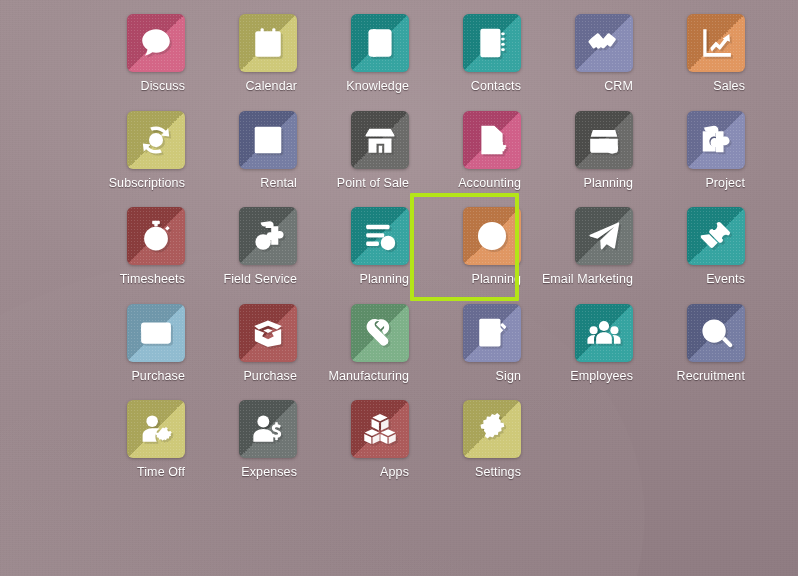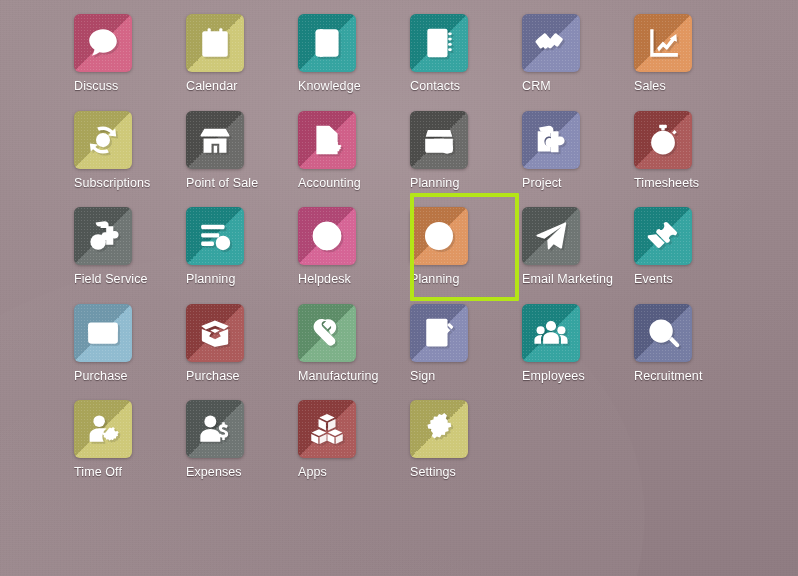--- a/index.html
+++ b/index.html
@@ -65,21 +65,21 @@
     grid-auto-rows: 96.5px;
     column-gap: 1px;
     justify-items: center;
   }
 
   .app-cell {
     width: 111px;
     height: 96px;
     display: flex;
     flex-direction: column;
-    align-items: flex-start;
+    align-items: flex-end;
     cursor: pointer;
     position: relative;
   }
 
   .app-tile {
     width: 58px;
     height: 58px;
     border-radius: 6px;
     position: relative;
     overflow: hidden;
@@ -238,20 +238,40 @@
         <svg viewBox="0 0 32 32">
           <path d="M16 3.2c3.7 0 7 1.6 9.3 4.1l2.2-2.2.9 7.6-7.6-.9 2.3-2.3C21.4 7.7 18.8 6.5 16 6.5c-1.4 0-2.7.3-3.9.8l-1.6-3C12.2 3.6 14 3.2 16 3.2z"></path>
           <path d="M16 28.8c-3.7 0-7-1.6-9.3-4.1l-2.2 2.2-.9-7.6 7.6.9-2.3 2.3c1.7 1.8 4.3 3 7.1 3 1.4 0 2.7-.3 3.9-.8l1.6 3c-1.7.7-3.5 1.1-5.5 1.1z"></path>
           <circle cx="16" cy="16" r="6.6"></circle>
           <path d="M16.9 11.3v1.1c1 .1 1.9.5 2.6 1l-1.1 1.9c-.6-.5-1.3-.8-2.1-.8-.7 0-1.1.3-1.1.7 0 .5.5.7 1.7 1.1 1.6.5 2.7 1.2 2.7 2.8 0 1.4-.9 2.4-2.4 2.7v1.1h-1.7v-1.1c-1.1-.1-2.2-.6-3-1.2l1.2-1.9c.7.6 1.6 1 2.5 1 .8 0 1.2-.3 1.2-.8 0-.5-.5-.7-1.7-1.1-1.6-.5-2.7-1.2-2.7-2.8 0-1.3.9-2.3 2.3-2.6v-1.1z" fill="#c9c36a"></path>
         </svg>
       </div>
       <div class="app-label">Subscriptions</div>
     </div>
     <div class="app-cell">
+      <div class="app-tile" style="background: rgb(102, 110, 153);">
+        <svg viewBox="0 0 32 32">
+          <rect x="3.5" y="3.5" width="25" height="25" rx="1.5"></rect>
+          <g fill="#666e99">
+            <rect x="5.8" y="8.4" width="20.4" height="1.1"></rect>
+            <rect x="5.8" y="13" width="20.4" height="1.1"></rect>
+            <rect x="5.8" y="17.6" width="20.4" height="1.1"></rect>
+            <rect x="5.8" y="22.2" width="20.4" height="1.1"></rect>
+            <rect x="10.6" y="5.8" width="1.1" height="20.4"></rect>
+            <rect x="15.6" y="5.8" width="1.1" height="20.4"></rect>
+            <rect x="20.6" y="5.8" width="1.1" height="20.4"></rect>
+          </g>
+          <rect x="12.6" y="11.4" width="12.4" height="3.4" rx=".5"></rect>
+          <rect x="7" y="16.2" width="11" height="3.4" rx=".5"></rect>
+          <rect x="14.6" y="20.6" width="8" height="2.6" rx=".5"></rect>
+        </svg>
+      </div>
+      <div class="app-label">Rental</div>
+    </div>
+    <div class="app-cell">
       <div class="app-tile" style="background: rgb(90, 90, 88);">
         <svg viewBox="0 0 32 32">
           <path d="M2.5 11.2L6 5.4h20l3.5 5.8c.4.7-.1 1.6-.9 1.6H3.4c-.8 0-1.3-.9-.9-1.6z"></path>
           <path d="M5.2 14.6h21.6V28H20v-8.4h-7.3V28H5.2z"></path>
           <rect x="14.8" y="21.4" width="3.2" height="6.6" fill="#5a5a58"></rect>
         </svg>
       </div>
       <div class="app-label">Point of Sale</div>
     </div>
     <div class="app-cell">
@@ -322,35 +342,20 @@
           <rect x="3" y="5.5" width="22" height="4.2" rx="1.4"></rect>
           <rect x="3" y="13.3" width="17" height="4.2" rx="1.4"></rect>
           <rect x="3" y="21.1" width="12" height="4.2" rx="1.4"></rect>
           <circle cx="23.5" cy="22.5" r="6.8"></circle>
           <circle cx="23.5" cy="22.5" r="5.3" fill="#1f9a96"></circle>
           <path d="M22.7 18.2h1.6v4.6h3.5v1.6h-5.1z"></path>
         </svg>
       </div>
       <div class="app-label">Planning</div>
     </div>
-    <div class="app-cell">
-      <div class="app-tile" style="background: rgb(209, 84, 138);">
-        <svg viewBox="0 0 32 32">
-          <circle cx="16" cy="16" r="13.4"></circle>
-          <circle cx="16" cy="16" r="5.6" fill="#d1548a"></circle>
-          <g fill="#d1548a">
-            <path d="M16 2.6c-2.3 0-4.5.6-6.4 1.6l4.3 6.5c.6-.3 1.4-.4 2.1-.4s1.5.1 2.1.4l4.3-6.5c-1.9-1-4.1-1.6-6.4-1.6z"></path>
-            <path d="M16 29.4c2.3 0 4.5-.6 6.4-1.6l-4.3-6.5c-.6.3-1.4.4-2.1.4s-1.5-.1-2.1-.4l-4.3 6.5c1.9 1 4.1 1.6 6.4 1.6z"></path>
-            <path d="M2.6 16c0 2.3.6 4.5 1.6 6.4l6.5-4.3c-.3-.6-.4-1.4-.4-2.1s.1-1.5.4-2.1L4.2 9.6C3.2 11.5 2.6 13.7 2.6 16z"></path>
-            <path d="M29.4 16c0-2.3-.6-4.5-1.6-6.4l-6.5 4.3c.3.6.4 1.4.4 2.1s-.1 1.5-.4 2.1l6.5 4.3c1-1.9 1.6-4.1 1.6-6.4z"></path>
-          </g>
-        </svg>
-      </div>
-      <div class="app-label">Helpdesk</div>
-    </div>
     <div class="app-cell highlighted">
       <div class="app-tile" style="background: rgb(221, 139, 81);">
         <svg viewBox="0 0 32 32">
           <circle cx="16" cy="16" r="13.2"></circle>
           <g fill="#dd8b51">
             <path d="M9 6.4c1.1.6 2.6.3 3.3 1.3.6.9-.7 1.6-.3 2.6.3.8 1.5.5 2.1 1.1.7.7-.2 2 .4 2.8.7.9 2.3.3 3 1.2.5.7-.2 1.8.2 2.6.5.9 2 .8 2.4 1.8.4 1-.9 2-.6 3 .2.8 1.4 1 1.5 1.9.1 1-1 1.7-1 2.7-2.1 1-4.6 1.3-7 .7-.4-1-1.6-1.6-1.8-2.7-.2-1.2 1.1-2.3.7-3.4-.4-1.1-2.1-1.2-2.6-2.3-.5-1 .4-2.2 0-3.3-.4-1-1.8-1.3-2-2.4-.2-1.3 1.2-2.3 1.3-3.6.1-1.3-1.2-2.5-.6-3.6.2-.4.6-.7 1-.4z"></path>
             <path d="M21.9 5.2c1.5.8 2.8 2 3.8 3.4-.5.9-1.9 1-2.3 2-.4.9.6 2-.1 2.7-.6.6-1.8-.2-2.5.3-.8.6-.4 2-1.2 2.5-.9.5-2.1-.6-3-.2-.7.4-.5 1.6-1.2 2-.9.5-2.1-.5-2.9 0-.6.4-.4 1.5-1 1.9-1 .6-2.5-.6-3.3.2"></path>
           </g>
         </svg>
       </div>

